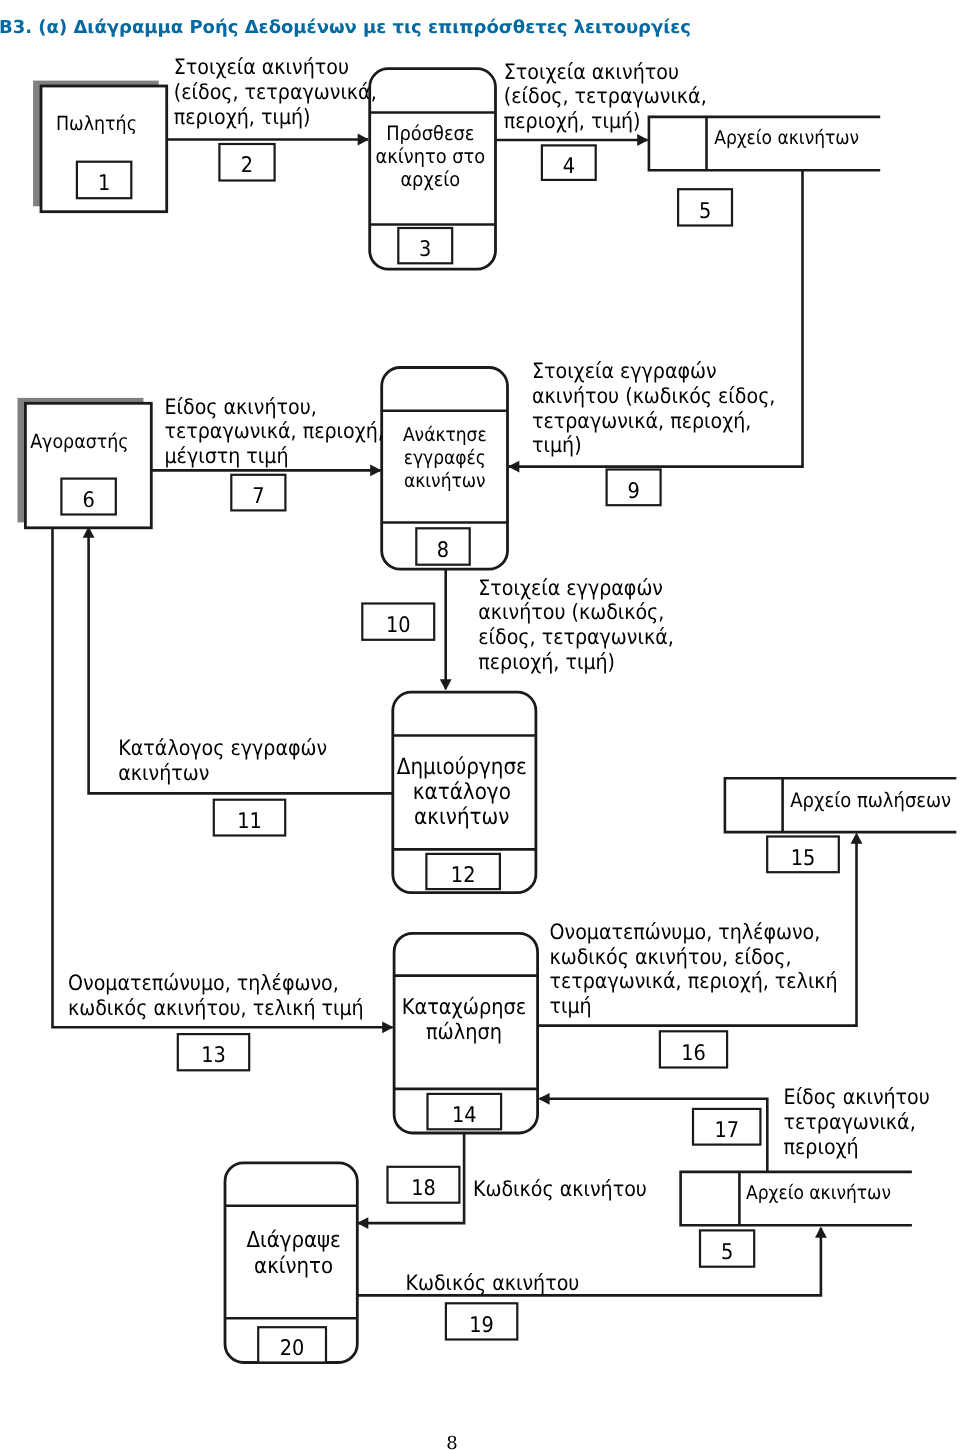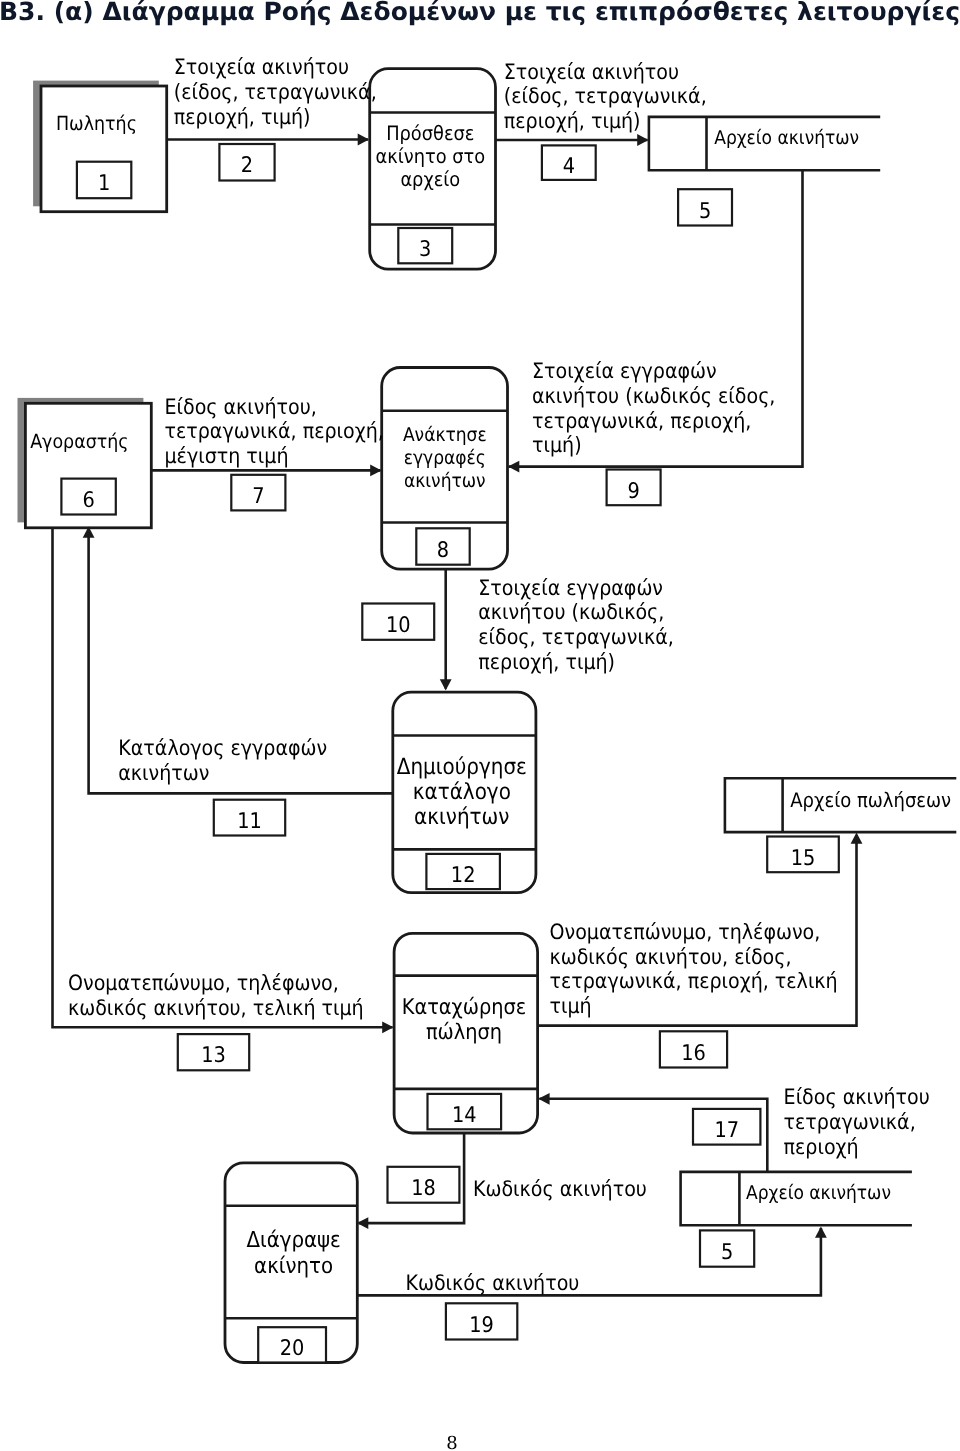--- a/index.html
+++ b/index.html
@@ -1,19 +1,19 @@
 <!DOCTYPE html>
 <html lang="el"><head>
 <meta charset="utf-8">
 <title>DFD</title>
 <style>
   html,body{margin:0;padding:0;background:#ffffff;}
   body{width:960px;height:1451px;overflow:hidden;font-family:"DejaVu Sans",sans-serif;-webkit-font-smoothing:antialiased;text-rendering:geometricPrecision;}
   #page{position:relative;width:960px;height:1451px;background:#fff;}
-  .title{position:absolute;left:-1px;top:0px;font-family:"DejaVu Sans",sans-serif;font-weight:bold;font-size:25px;line-height:24px;color:#0f172a;white-space:nowrap;}
+  .title{position:absolute;left:-1px;top:16px;font-family:"DejaVu Sans",sans-serif;font-weight:bold;font-size:18px;line-height:24px;color:#0369a1;white-space:nowrap;}
   .pageno{position:absolute;left:0px;top:1435px;width:904px;text-align:center;font-family:"DejaVu Serif",serif;font-size:18px;line-height:18px;color:#000;}
   #dfd{position:absolute;left:0;top:0;}
   text{font-family:"DejaVu Sans",sans-serif;font-stretch:condensed;fill:#000;}
   .flabel{font-size:21.2px;}
   .plabel{font-size:20px;}
   .dlabel{font-size:19px;}
   .elabel{font-size:19.4px;}
   .blabel{font-size:21.5px;}
   .shp{fill:#fff;stroke:#1a1a1a;stroke-width:2.8;}
   .numbox{fill:#fff;stroke:#1a1a1a;stroke-width:2.2;}

